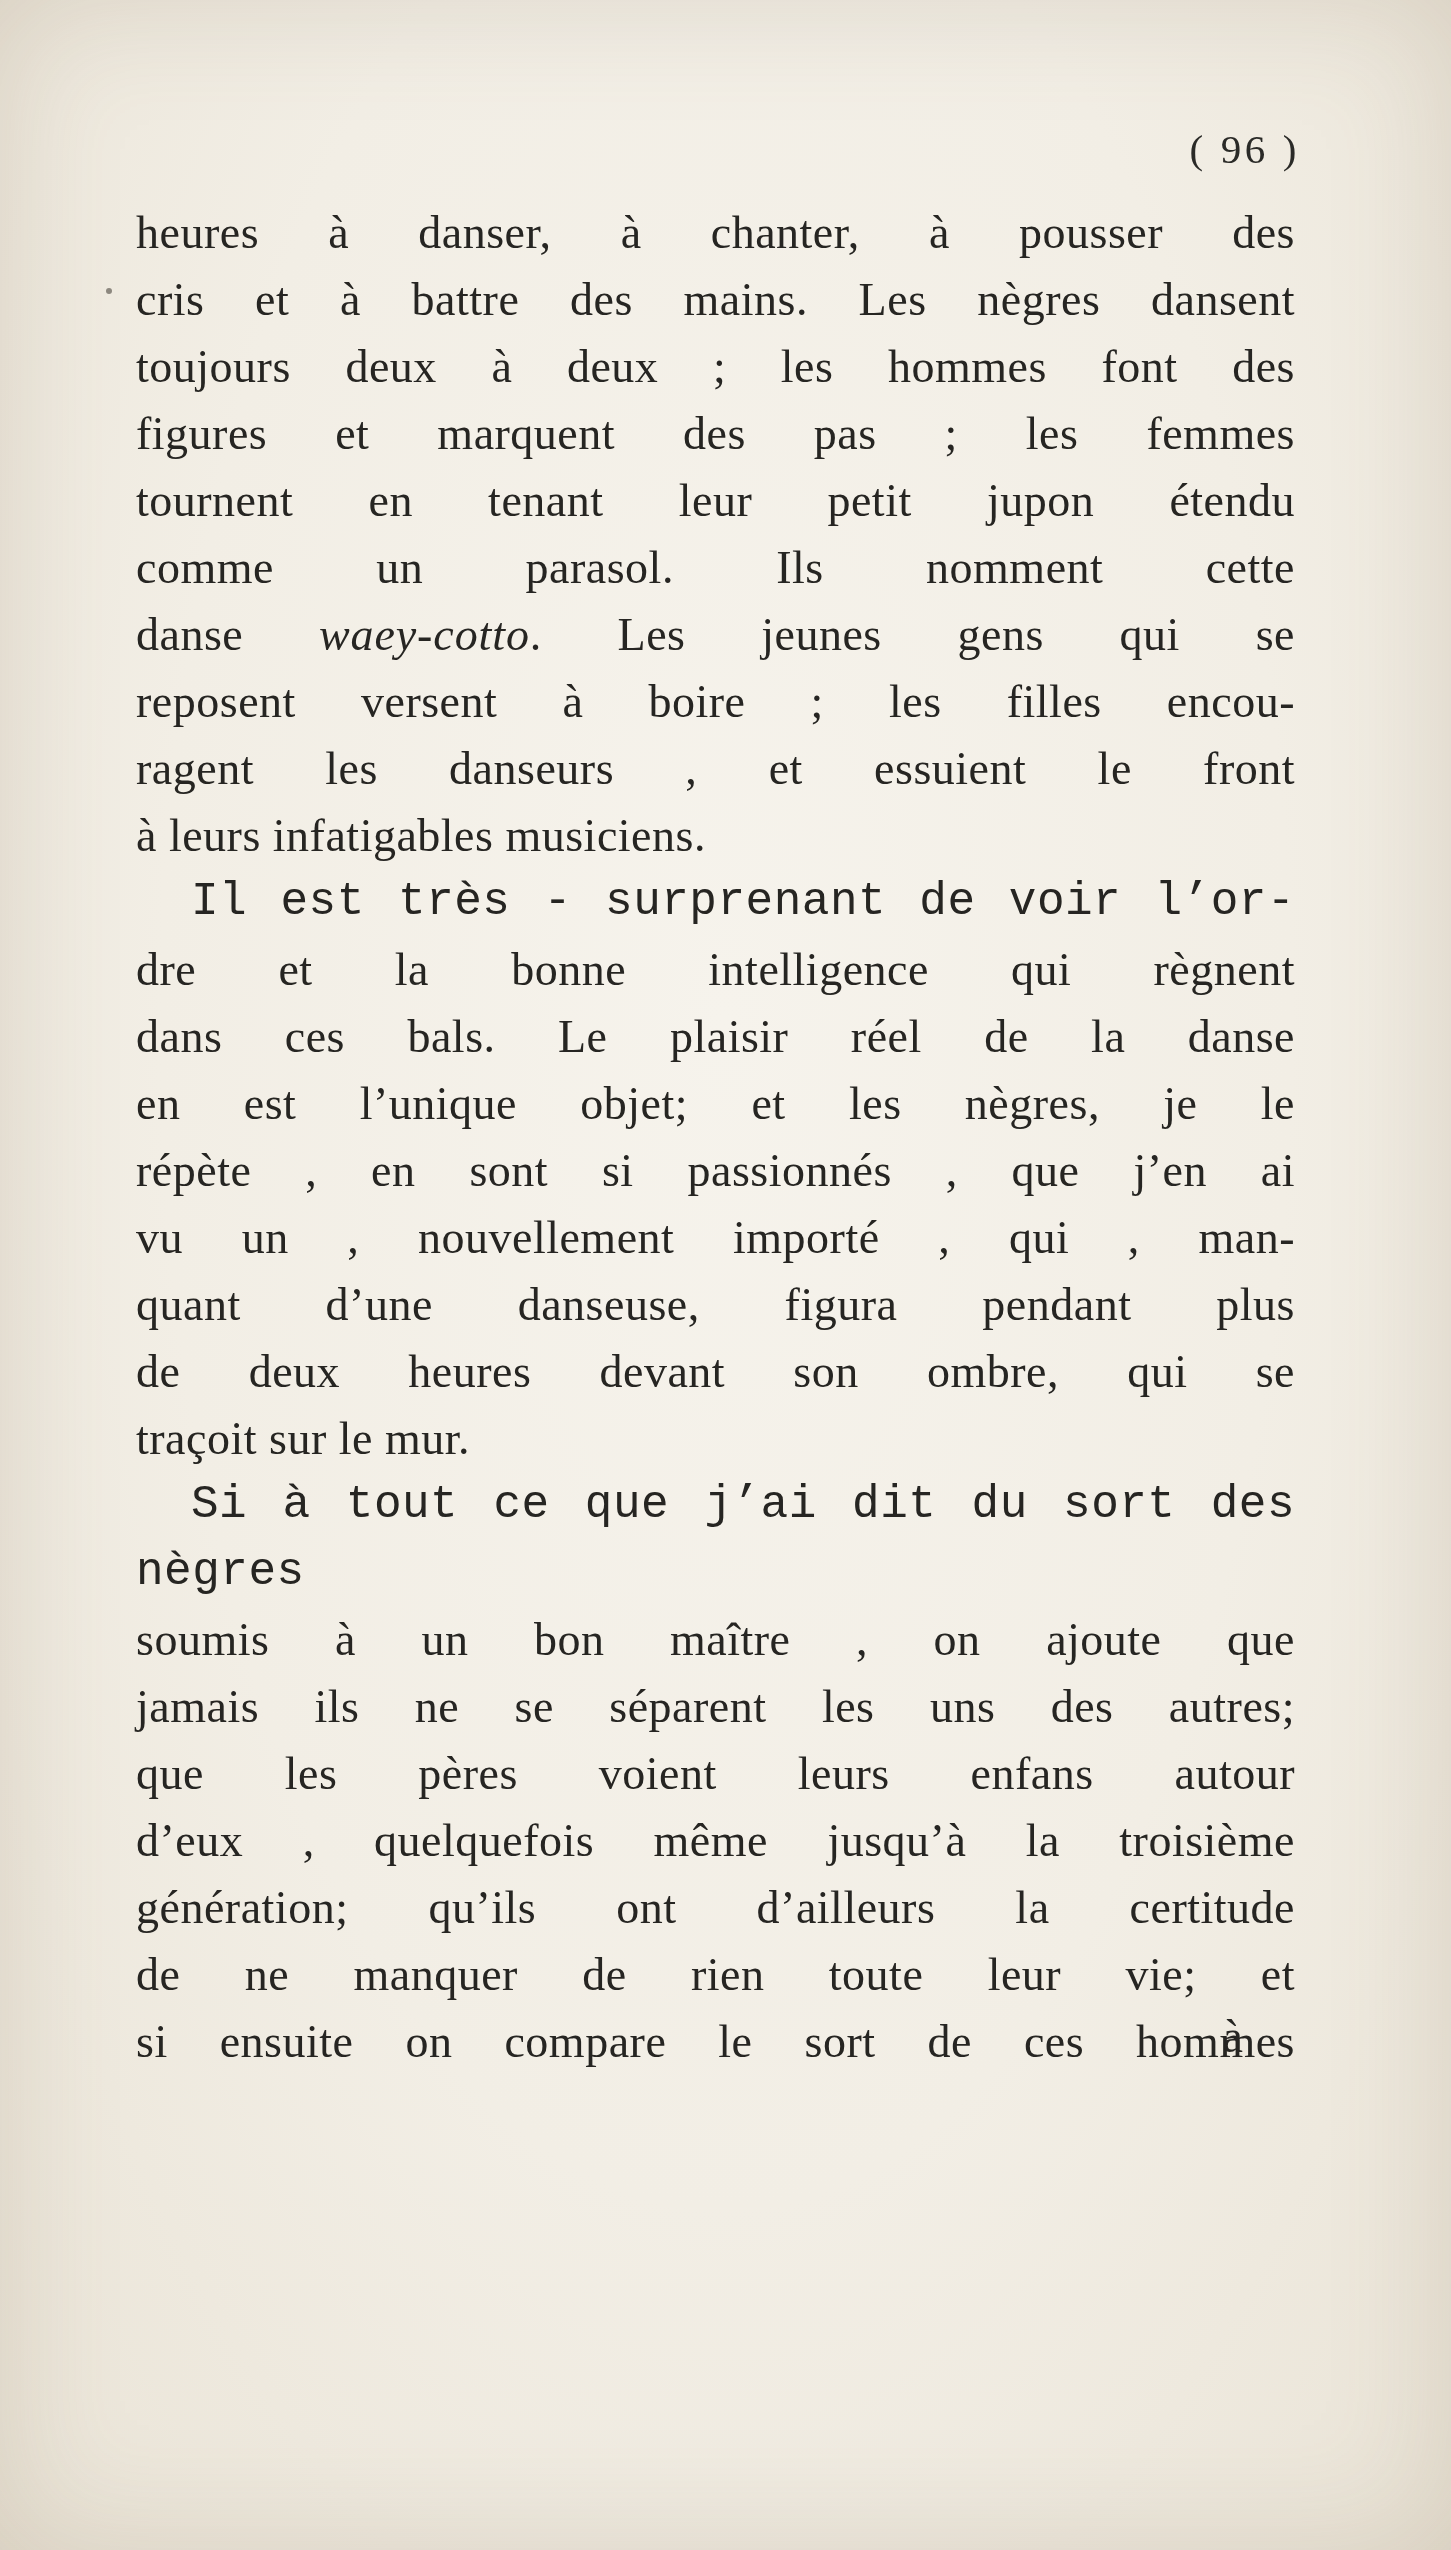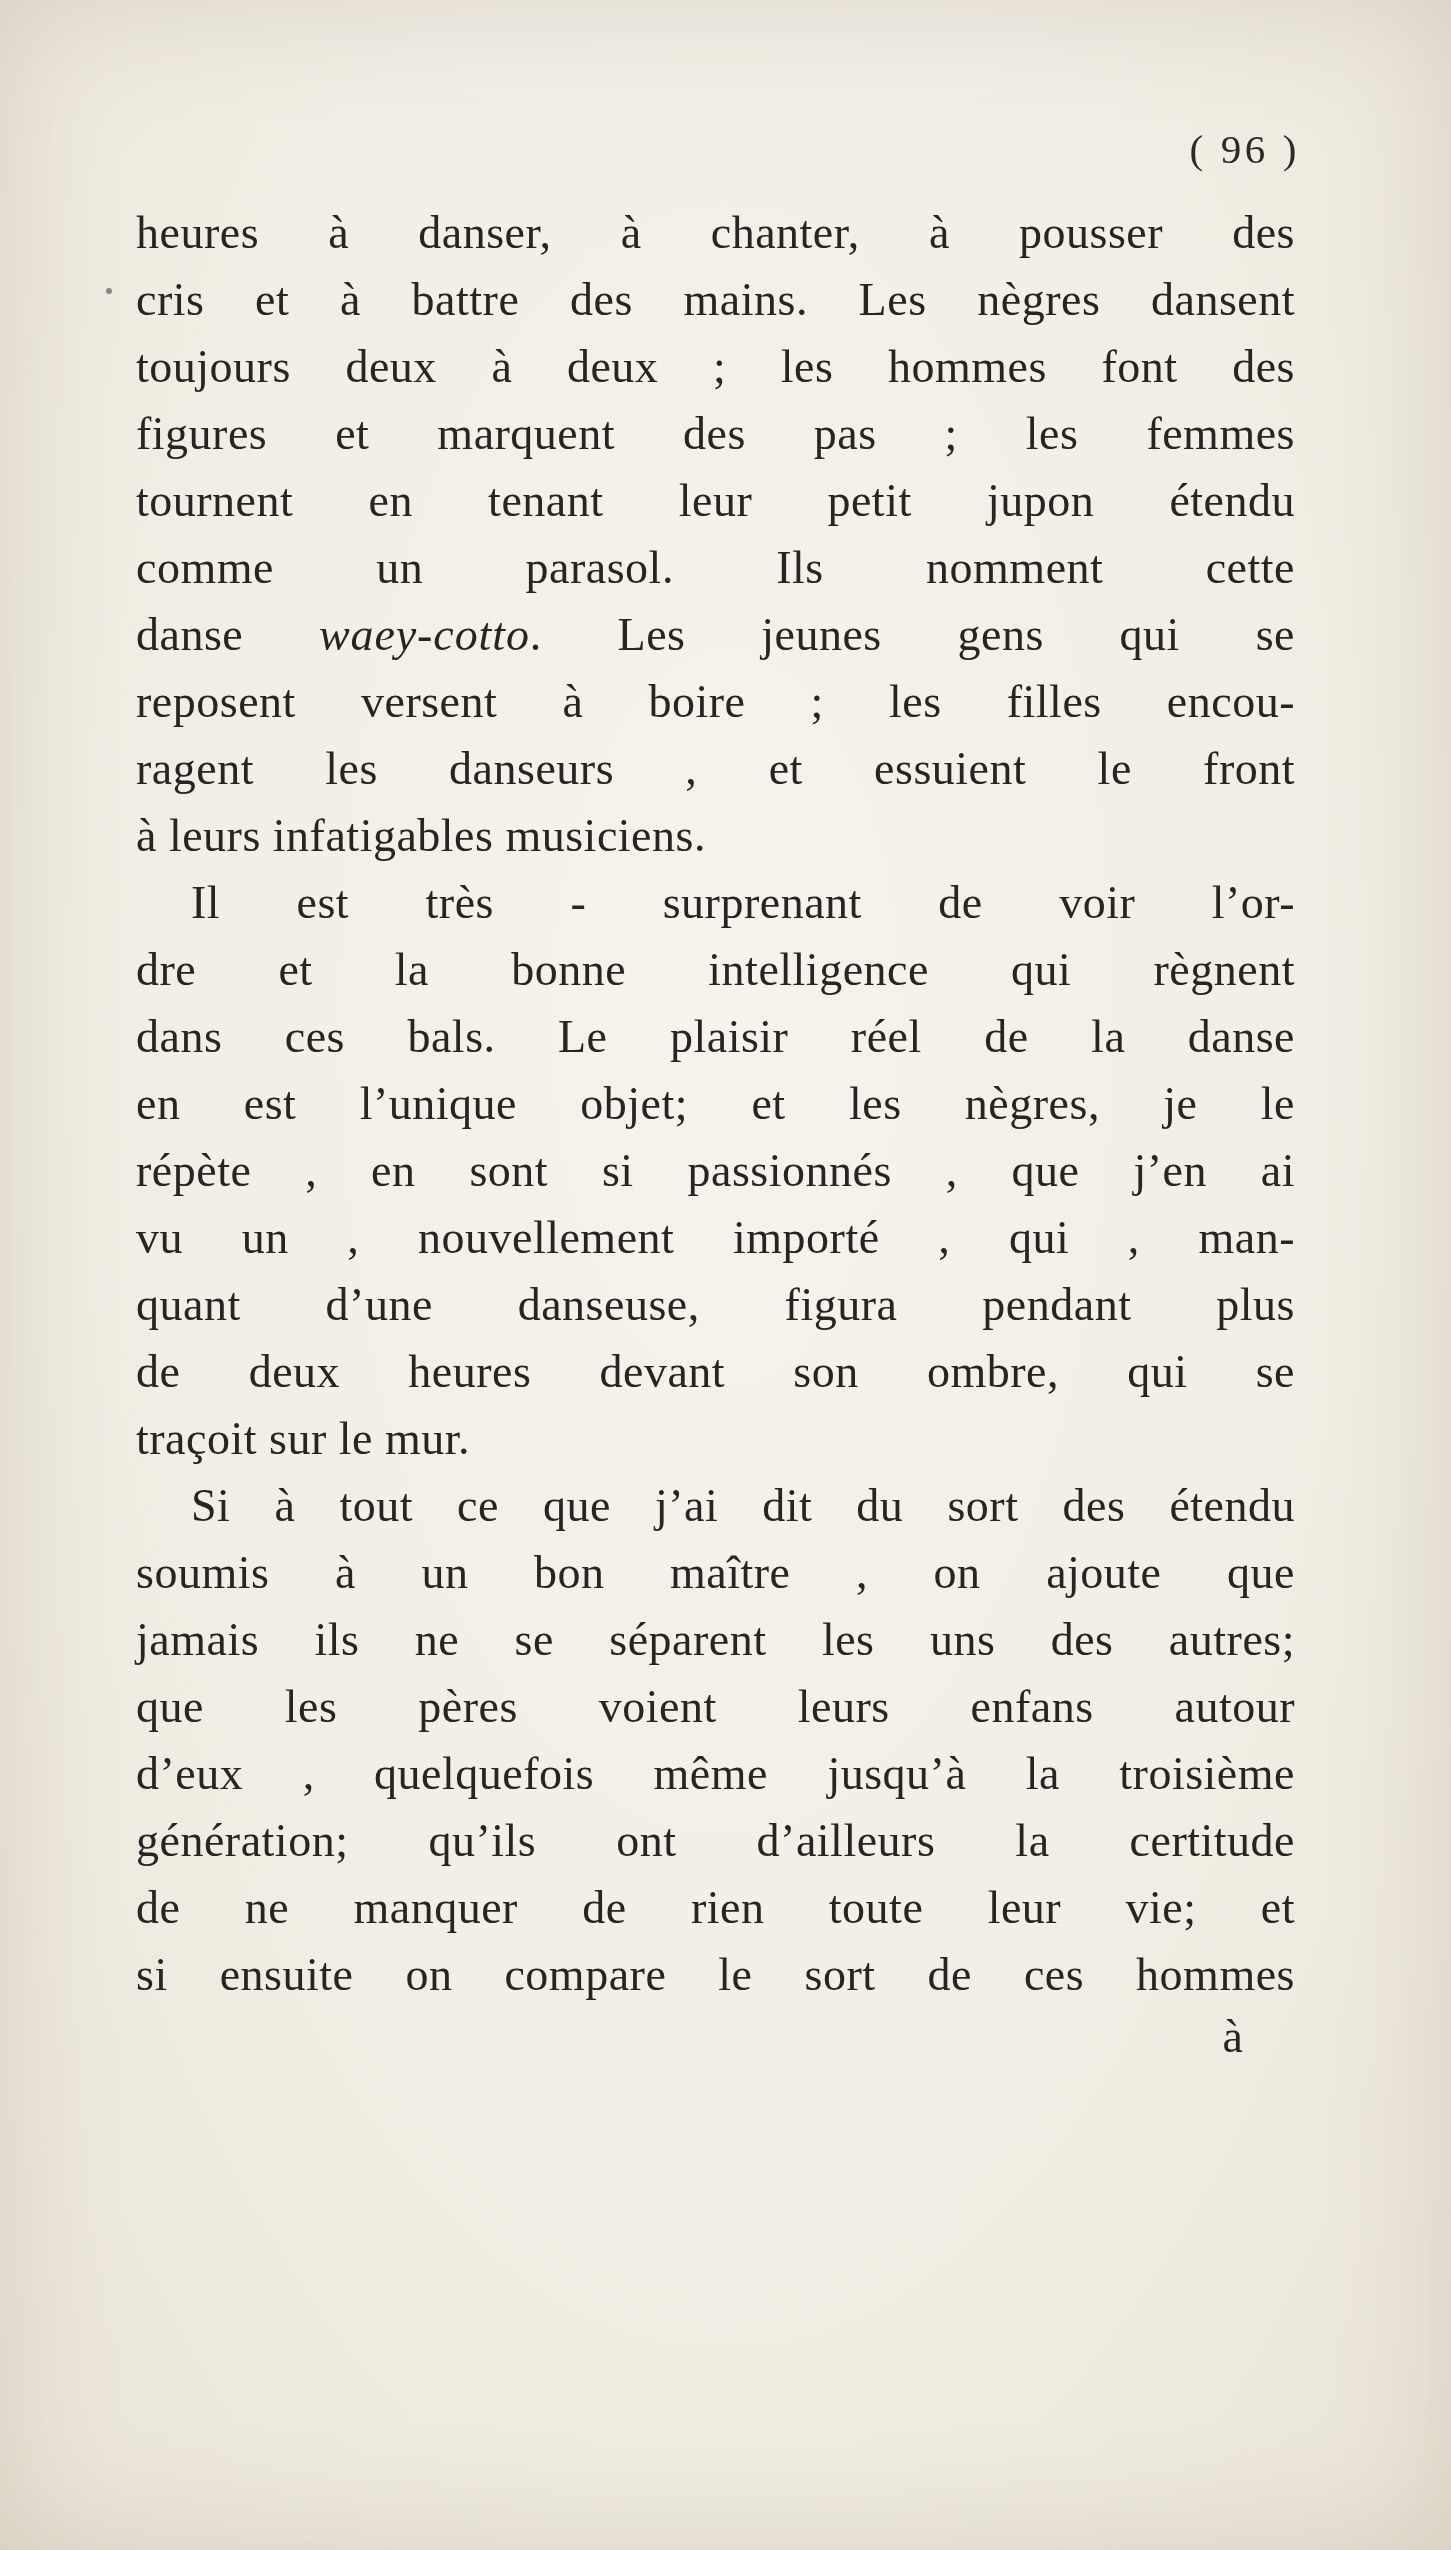--- a/index.html
+++ b/index.html
@@ -42,20 +42,21 @@
   .line {
     text-align: justify;
     text-align-last: justify;
     white-space: normal;
   }
   .line.para-end {
     text-align-last: left;
   }
   .line.indent {
     text-indent: 55px;
+    font-family: Liberation Mono, monospace;
   }
   .line i {
     font-style: italic;
     letter-spacing: 0.9px;
   }
   .catchword-row {
     position: absolute;
     top: 2010px;
     left: 141px;
     width: 1159px;
@@ -98,21 +99,21 @@
     <div class="line para-end">à leurs infatigables musiciens.</div>
     <div class="line indent">Il est très - surprenant de voir l’or-</div>
     <div class="line">dre et la bonne intelligence qui règnent</div>
     <div class="line">dans ces bals. Le plaisir réel de la danse</div>
     <div class="line">en est l’unique objet; et les nègres, je le</div>
     <div class="line">répète , en sont si passionnés , que j’en ai</div>
     <div class="line">vu un , nouvellement importé , qui , man-</div>
     <div class="line">quant d’une danseuse, figura pendant plus</div>
     <div class="line">de deux heures devant son ombre, qui se</div>
     <div class="line para-end">traçoit sur le mur.</div>
-    <div class="line indent">Si à tout ce que j’ai dit du sort des étendu</div>
+    <div class="line indent">Si à tout ce que j’ai dit du sort des nègres</div>
     <div class="line">soumis à un bon maître , on ajoute que</div>
     <div class="line">jamais ils ne se séparent les uns des autres;</div>
     <div class="line">que les pères voient leurs enfans autour</div>
     <div class="line">d’eux , quelquefois même jusqu’à la troisième</div>
     <div class="line">génération; qu’ils ont d’ailleurs la certitude</div>
     <div class="line">de ne manquer de rien toute leur vie; et</div>
     <div class="line">si ensuite on compare le sort de ces hommes</div>
   </div>
 
   <div class="catchword-row">à</div>

